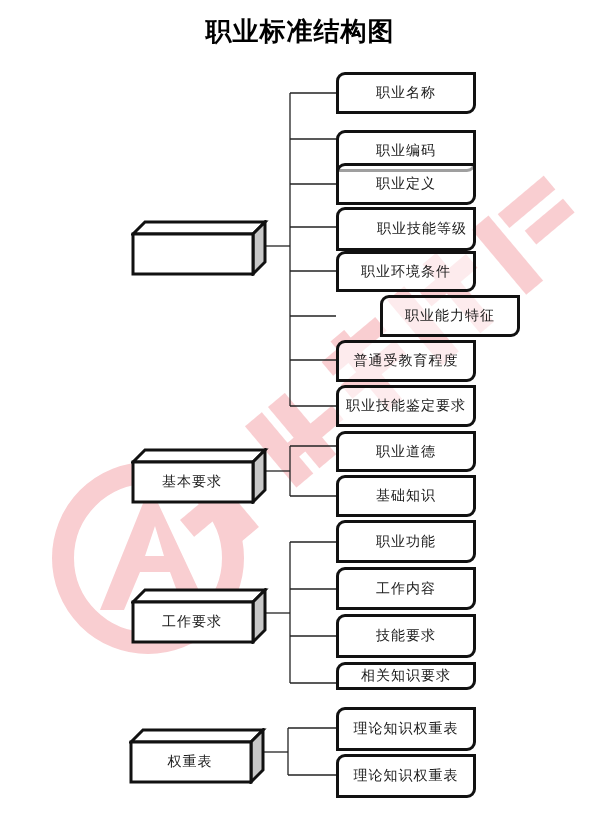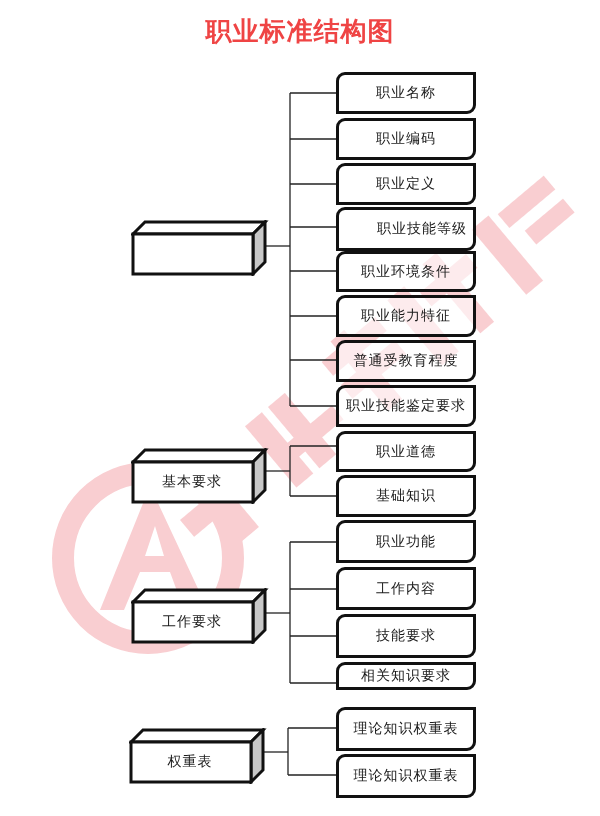--- a/index.html
+++ b/index.html
@@ -1,20 +1,20 @@
 <!DOCTYPE html>
 <html><head>
 <meta charset="utf-8">
 <style>
   html, body { margin:0; padding:0; background:#ffffff; }
   body { width:600px; height:816px; position:relative; overflow:hidden;
          font-family:"DejaVu Serif","Liberation Serif",serif; color:#1a1a1a; }
   .title { position:absolute; left:0; top:14px; width:600px; text-align:center;
            font-family:"DejaVu Sans","Liberation Sans",sans-serif; font-weight:bold;
-           font-size:26px; letter-spacing:1px; color:#ef4444; }
+           font-size:26px; letter-spacing:1px; color:#000000; }
   .watermark { position:absolute; left:0; top:0; width:600px; height:816px; pointer-events:none; }
   .leaf { position:absolute; left:336px; width:140px; box-sizing:border-box;
           border:3px solid #111; border-radius:9px 0 9px 0; background:rgba(255,255,255,0.6);
           display:flex; align-items:center; justify-content:center;
           font-size:14px; letter-spacing:1px; }
   .cat { position:absolute; width:160px; height:56px; }
   .cat svg { position:absolute; left:0; top:0; }
   .cat .label { position:absolute; left:0; top:14px; width:122px; height:40px;
                 display:flex; align-items:center; justify-content:center;
                 font-size:14px; letter-spacing:1px; }
@@ -114,25 +114,25 @@
 <div class="cat" style="left:129px; top:728px;border-radius:28px;">
   <svg width="160" height="56">
     <polygon points="2,14 14,2 134,2 122,14" fill="#fff" stroke="#111" stroke-width="3"></polygon>
     <polygon points="122,14 134,2 134,42 122,54" fill="#c8c8c8" stroke="#111" stroke-width="3"></polygon>
     <rect x="2" y="14" width="120" height="40" fill="#fff" stroke="#111" stroke-width="3"></rect>
   </svg>
   <div class="label">权重表</div>
 </div>
 
 <div class="leaf" style="top:72px;height:42px;">职业名称</div>
-<div class="leaf" style="top:118px;height:42px;">职业编码</div>
+<div class="leaf" style="top:130px;height:42px;">职业编码</div>
 <div class="leaf" style="top:163px;height:42px;">职业定义</div>
 <div class="leaf" style="top:207px;height:44px;padding-left:32px;">职业技能等级</div>
 <div class="leaf" style="top:251px;height:41px;">职业环境条件</div>
-<div class="leaf" style="top:295px;height:42px;">职业能力特征</div>
+<div class="leaf" style="top:295px;height:42px;margin-left:44px;">职业能力特征</div>
 <div class="leaf" style="top:340px;height:42px;">普通受教育程度</div>
 <div class="leaf" style="top:385px;height:42px;">职业技能鉴定要求</div>
 
 <div class="leaf" style="top:431px;height:41px;">职业道德</div>
 <div class="leaf" style="top:475px;height:42px;">基础知识</div>
 
 <div class="leaf" style="top:520px;height:43px;">职业功能</div>
 <div class="leaf" style="top:567px;height:43px;">工作内容</div>
 <div class="leaf" style="top:614px;height:44px;">技能要求</div>
 <div class="leaf" style="top:662px;height:28px;">相关知识要求</div>

